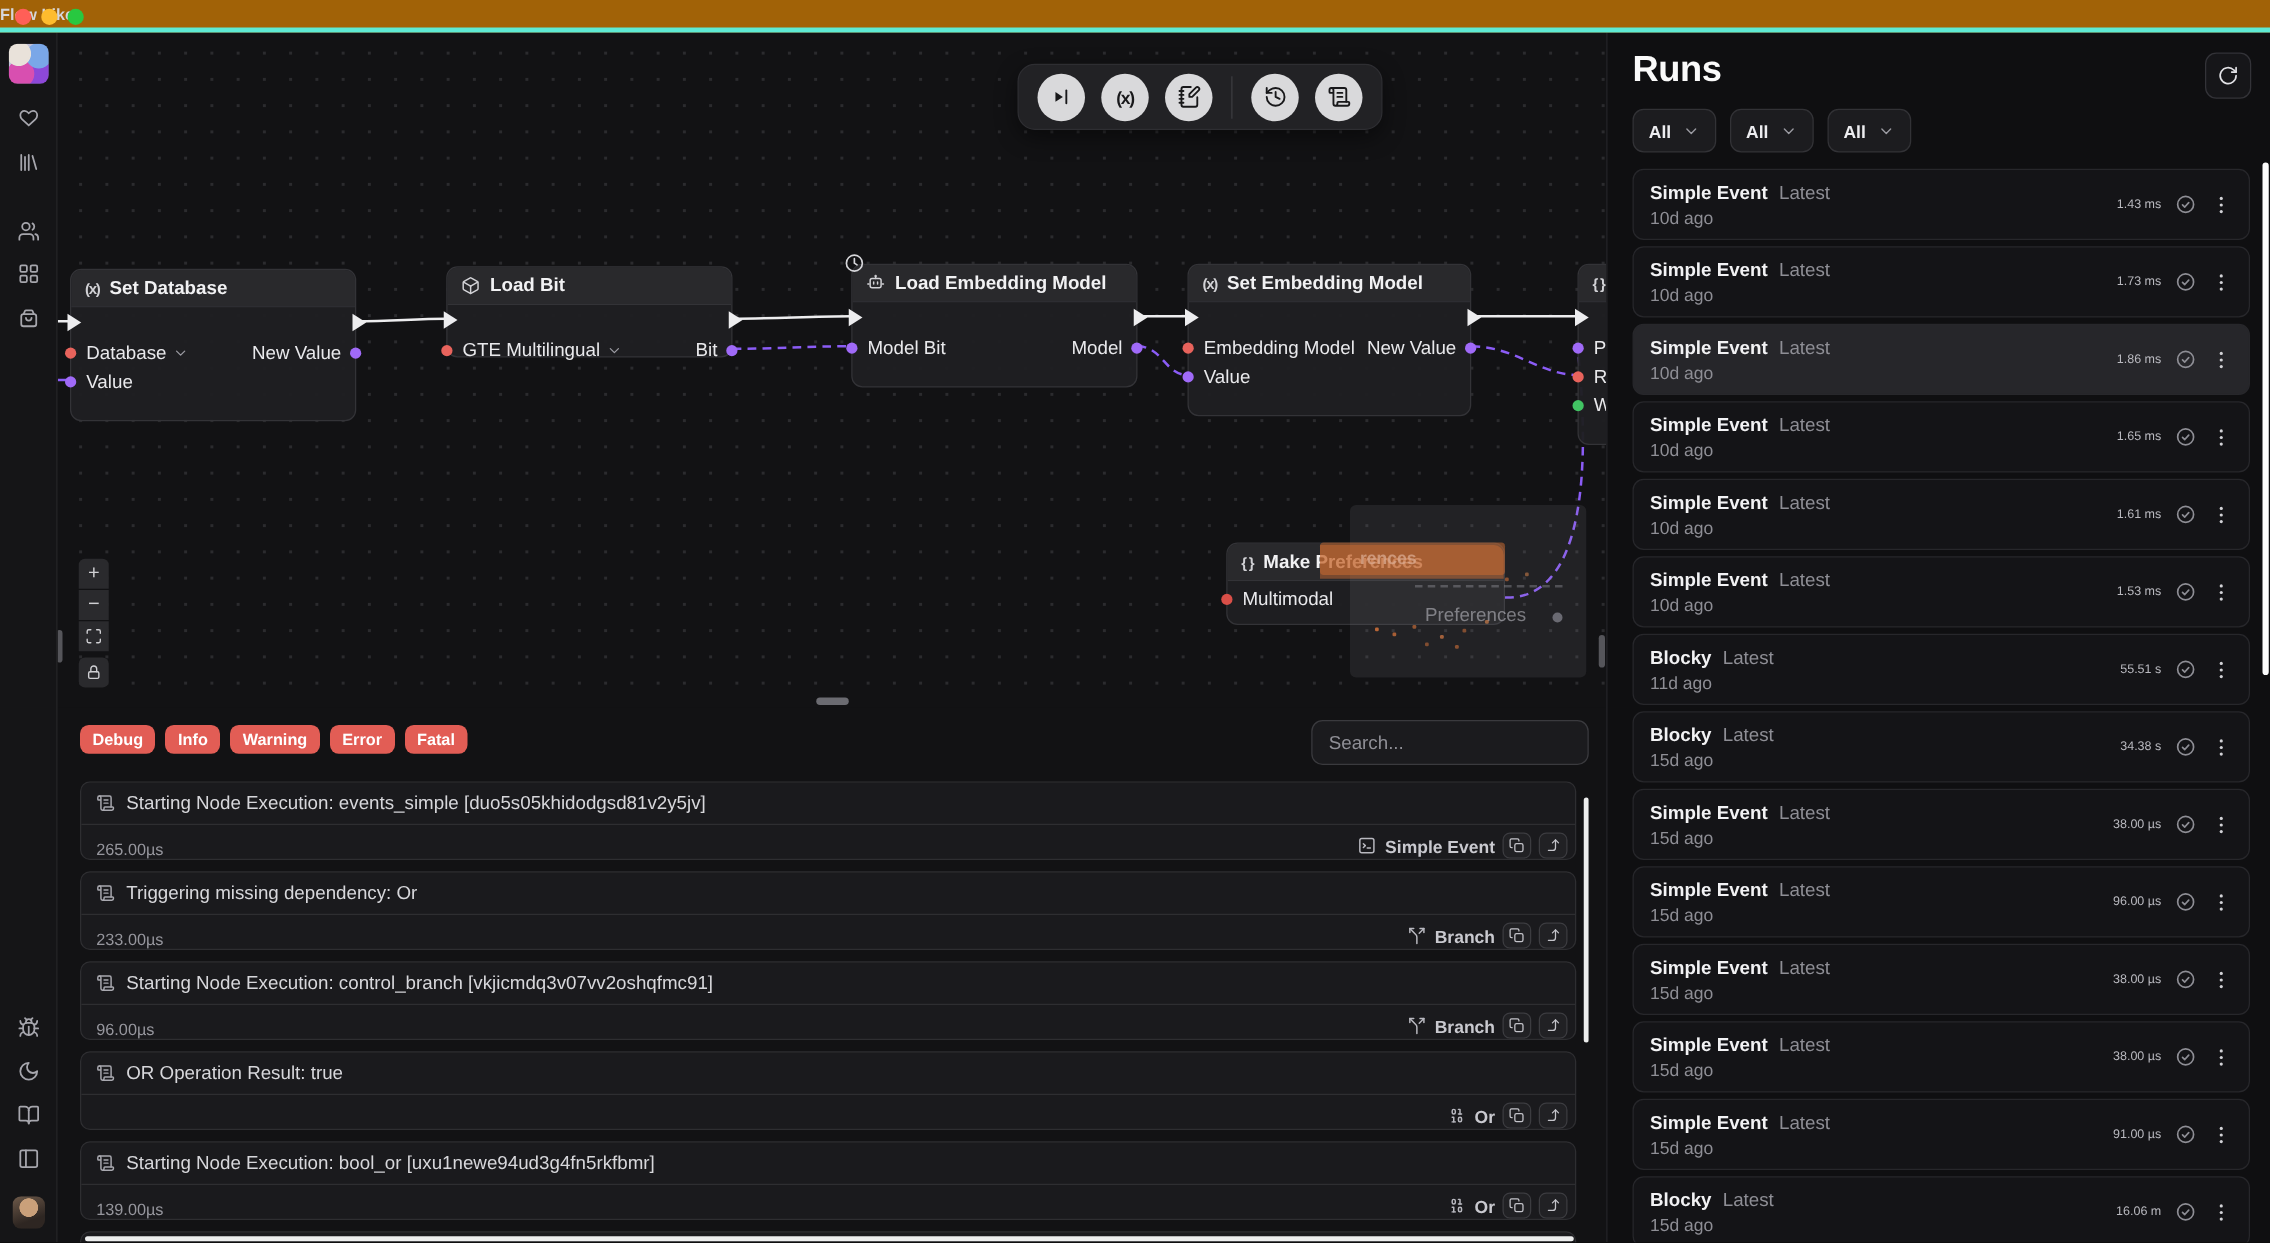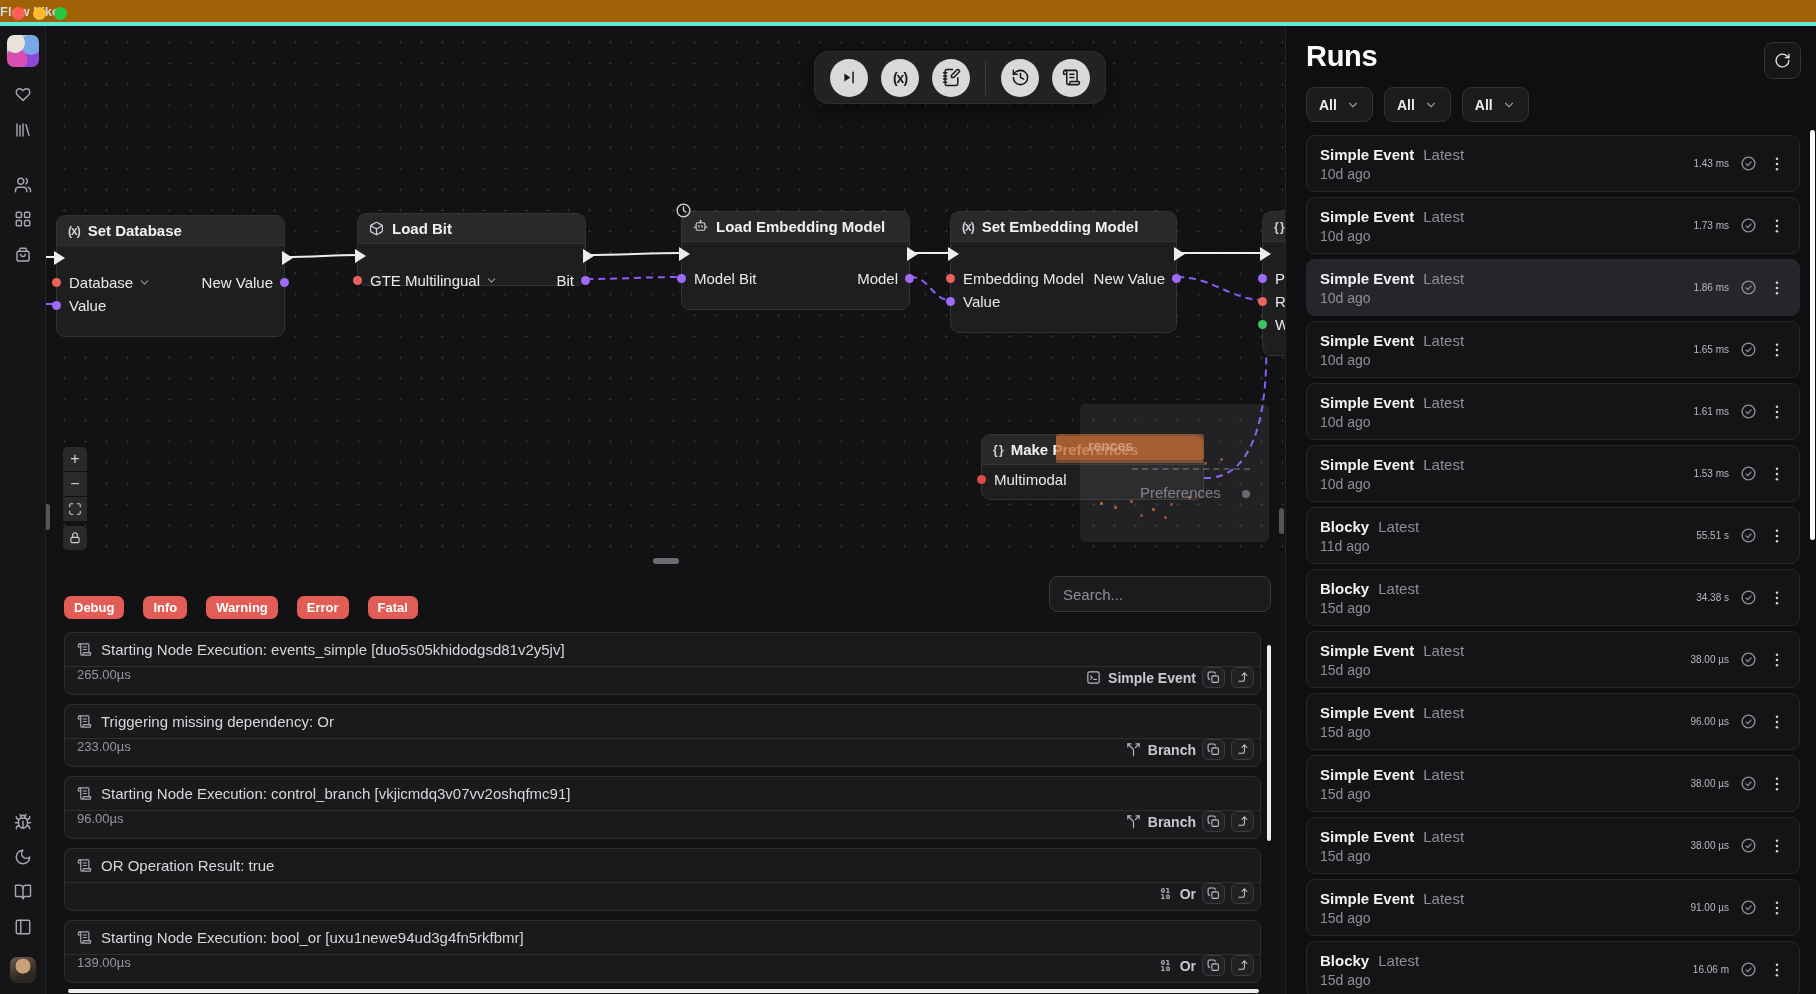--- a/index.html
+++ b/index.html
@@ -72,29 +72,29 @@
     box-shadow:14px 4px rgba(224,120,60,.7),30px -2px rgba(224,120,60,.6),52px 6px rgba(230,130,70,.65),70px 1px rgba(224,120,60,.5),88px -6px rgba(230,140,80,.6),40px 12px rgba(224,120,60,.5),64px 14px rgba(224,120,60,.55),104px -40px rgba(224,120,60,.55),120px -44px rgba(230,140,80,.5)}
   .ghost-dash{position:absolute;left:52px;top:64px;width:118px;border-top:2px dashed rgba(190,190,200,.3)}
 
   
   .hdivider{position:absolute;top:556px;left:46px;width:1239px;height:10px;background:#121214;display:flex;align-items:center;justify-content:center;z-index:5;cursor:row-resize}
   .hgrip{width:26px;height:6px;border-radius:3px;background:#6b6b71}
 
   
   .logpanel{position:absolute;top:566px;left:46px;width:1239px;height:428px;background:#121214;z-index:4;padding:10px 14px 0 18px}
   .log-head{display:flex;align-items:flex-start;justify-content:space-between}
-  .chips{display:flex;gap:19px;margin-top:20px}
+  .chips{display:flex;gap:8px;margin-top:4px}
   .chip{height:23px;padding:0 10px;border-radius:7px;background:#e25d55;color:#fff;font-size:13px;font-weight:700;display:flex;align-items:center;border:none;cursor:pointer}
   .search{width:222px;height:36px;border-radius:9px;background:#1b1b1e;border:1px solid #3a3a3e;color:#e8e8ea;font-size:15px;padding:0 13px;outline:none}
   .search::placeholder{color:#8f8f96}
   .loglist{position:relative;margin-top:13px;height:372px;overflow:hidden;padding-right:10px}
   .log-row{background:#1a1a1d;border:1px solid #2e2e31;border-radius:8px;margin-bottom:9px;overflow:hidden}
   .lr-line1{display:flex;align-items:center;gap:9px;height:34px;padding:0 12px;color:#d7d7db;font-size:15px;border-bottom:1px solid #2e2e31}
   .lr-line1 .icon{width:15px;height:15px;color:#a8a8af;flex:none}
-  .lr-line2{display:flex;align-items:flex-start;justify-content:space-between;height:27px;padding:0 6px 0 12px}
+  .lr-line2{display:flex;align-items:flex-end;justify-content:space-between;height:27px;padding:0 6px 0 12px}
   .lr-dur{font-size:13px;color:#96969d}
   .lr-right{display:flex;align-items:center;gap:6px}
   .lr-badge{display:flex;align-items:center;gap:7px;color:#c9c9cf;font-size:14px;font-weight:600}
   .lr-badge .icon{width:15px;height:15px;color:#b9b9c0}
   .lr-btn{width:23px;height:21px;border-radius:6px;border:1px solid #3c3c40;background:#212124;color:#c4c4ca;display:flex;align-items:center;justify-content:center;cursor:pointer}
   .lr-btn svg{width:13px;height:13px}
   .log-vscroll{position:absolute;right:0px;top:13px;width:4px;height:196px;border-radius:2px;background:#eceded;z-index:6}
   .log-hscroll{position:absolute;left:22px;right:26px;bottom:1px;height:4px;border-radius:2px;background:#eceded;z-index:6}
 
   

